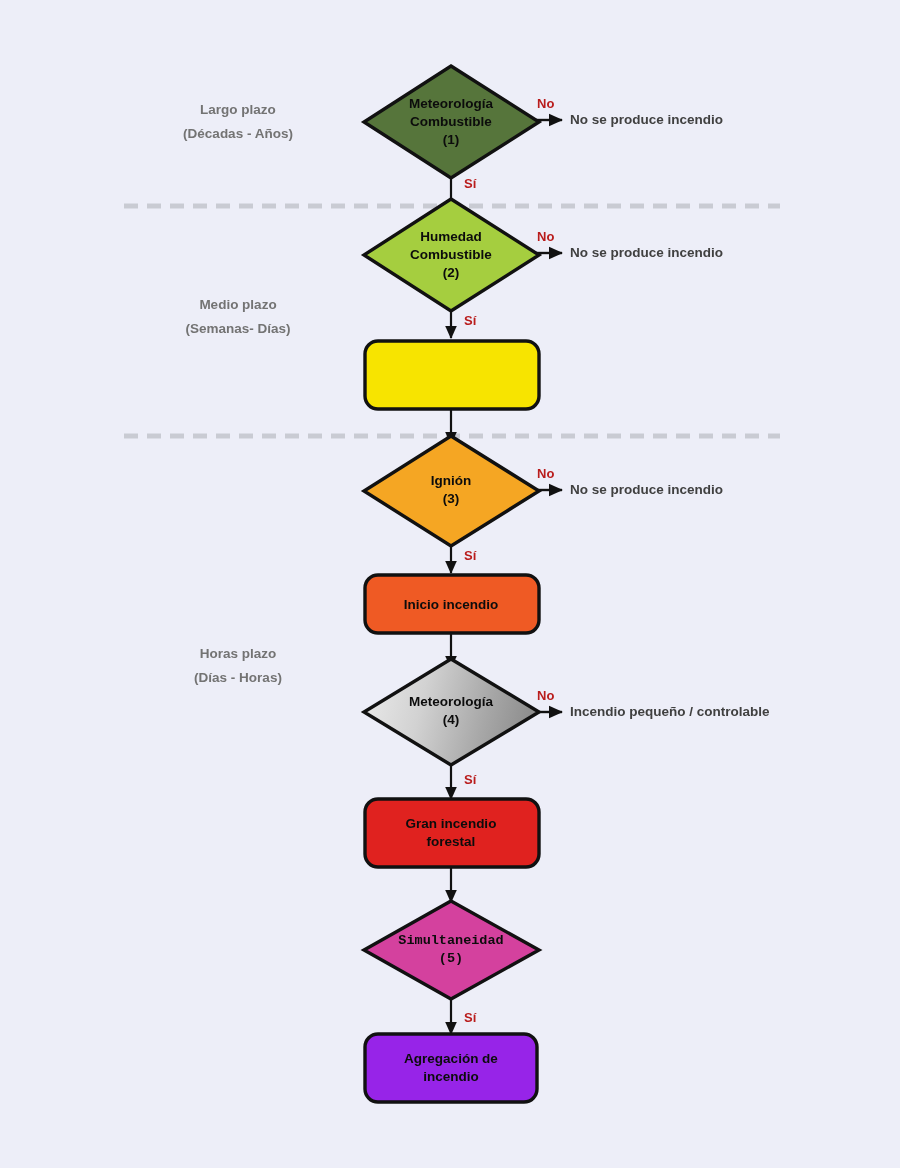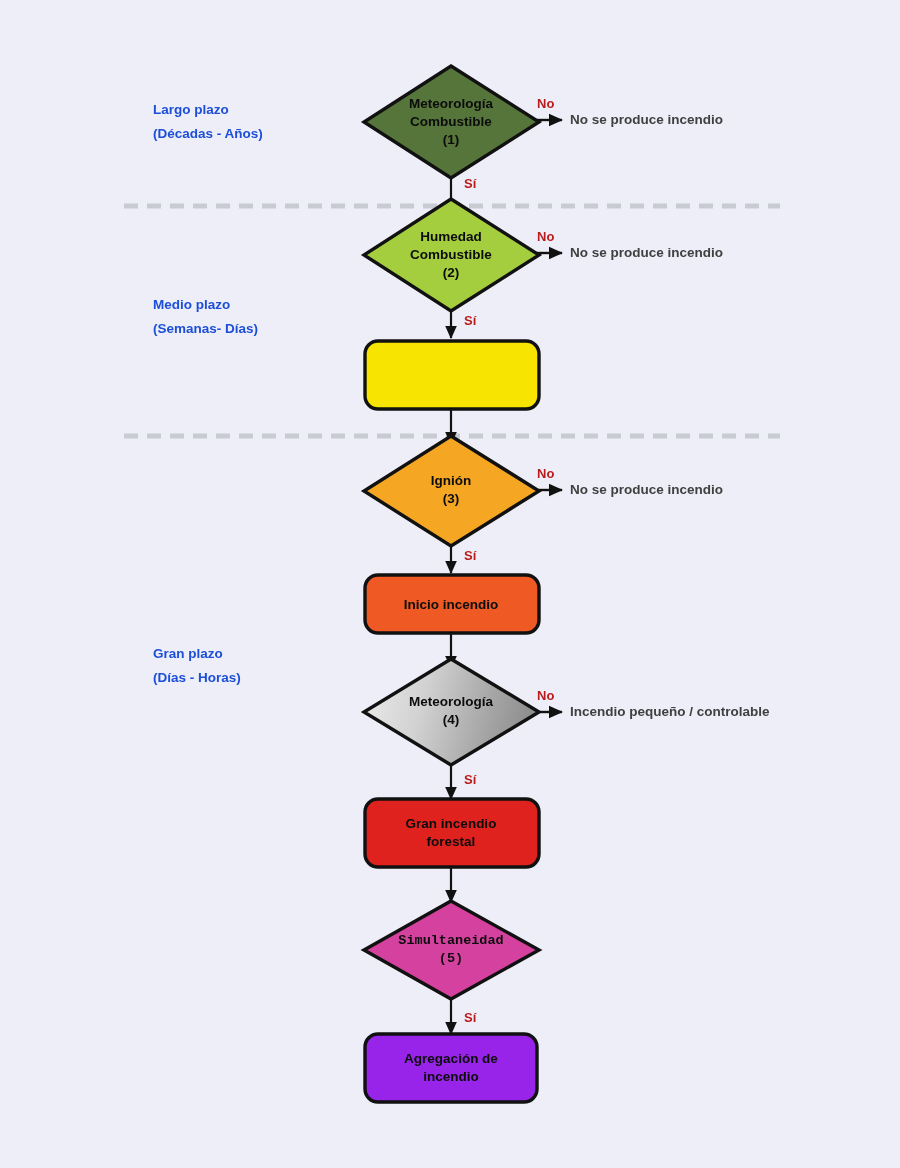--- a/index.html
+++ b/index.html
@@ -30,24 +30,24 @@
     text-align: center;
     font-weight: bold;
     font-size: 13.5px;
     color: #0c0c0c;
     line-height: 1.32;
     pointer-events: none;
     white-space: nowrap;
   }
   .phase-label {
     position: absolute;
-    text-align: left;
+    text-align: center;
     font-weight: bold;
     font-size: 13.5px;
-    color: #1d4ed8;
+    color: #737373;
     line-height: 1.78;
     white-space: nowrap;
   }
   .edge-label {
     position: absolute;
     font-weight: bold;
     font-size: 13px;
     color: #b91c1c;
     white-space: nowrap;
   }
@@ -127,21 +127,21 @@
     <div>Largo plazo</div>
     <div>(Décadas - Años)</div>
   </div>
 
   <div class="phase-label" style="left:153px; top:293px; width:170px;">
     <div>Medio plazo</div>
     <div>(Semanas- Días)</div>
   </div>
 
   <div class="phase-label" style="left:153px; top:642px; width:170px;">
-    <div>Gran plazo</div>
+    <div>Horas plazo</div>
     <div>(Días - Horas)</div>
   </div>
 
   <div class="node-label" style="left:361px; top:95px; width:180px;">
     <div>Meteorología</div>
     <div>Combustible</div>
     <div>(1)</div>
   </div>
 
   <div class="node-label" style="left:361px; top:228px; width:180px;">

